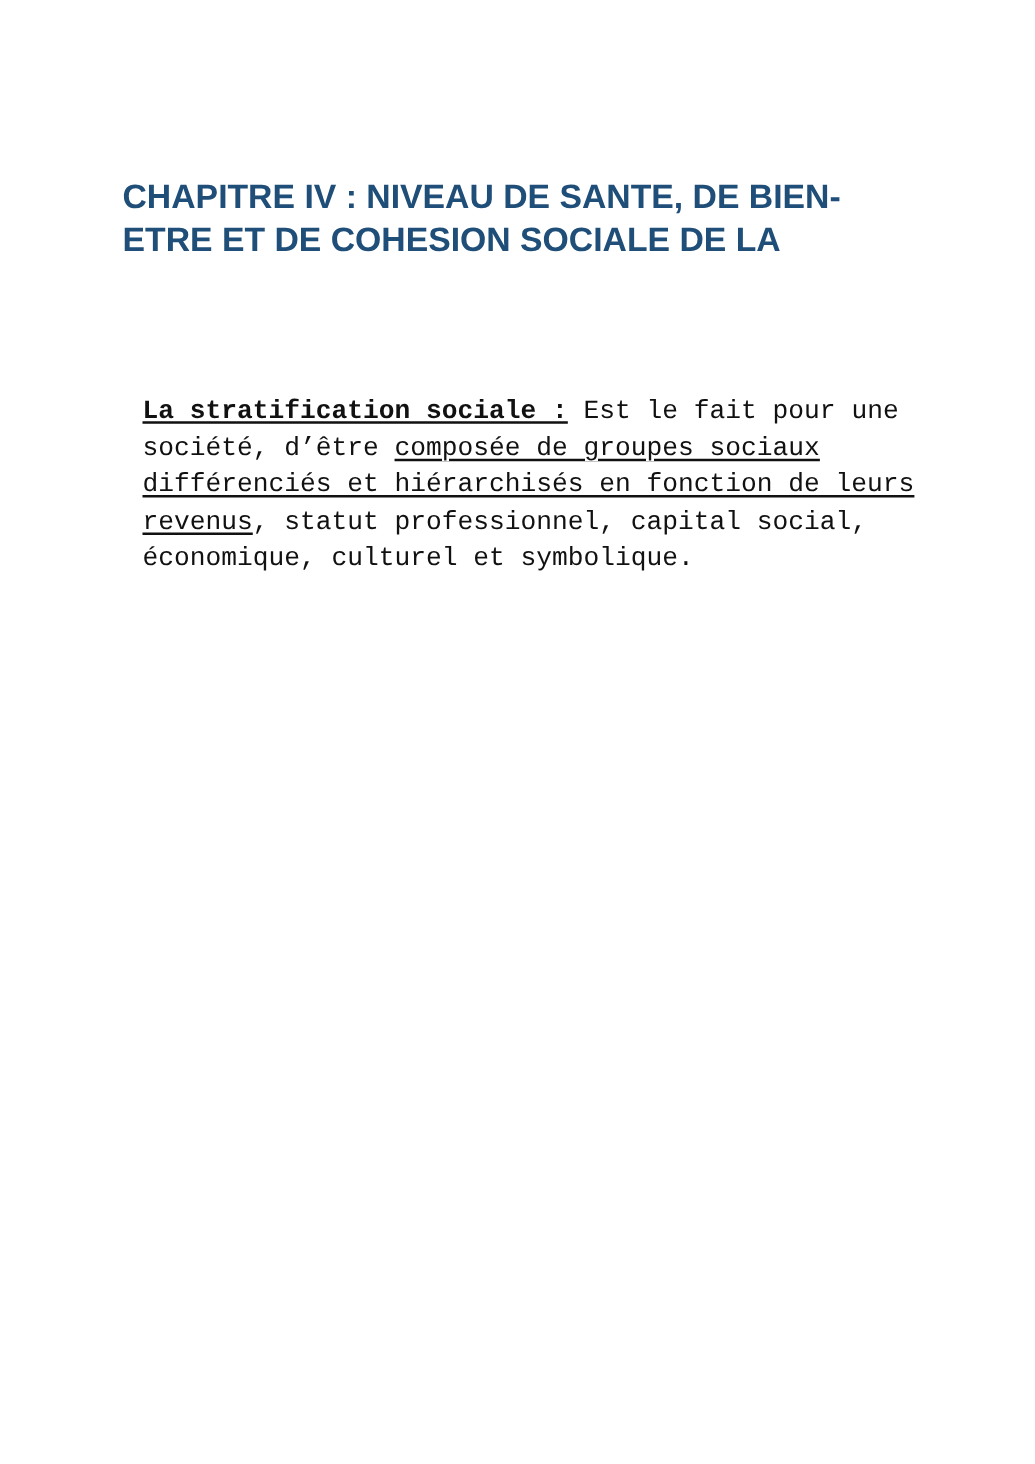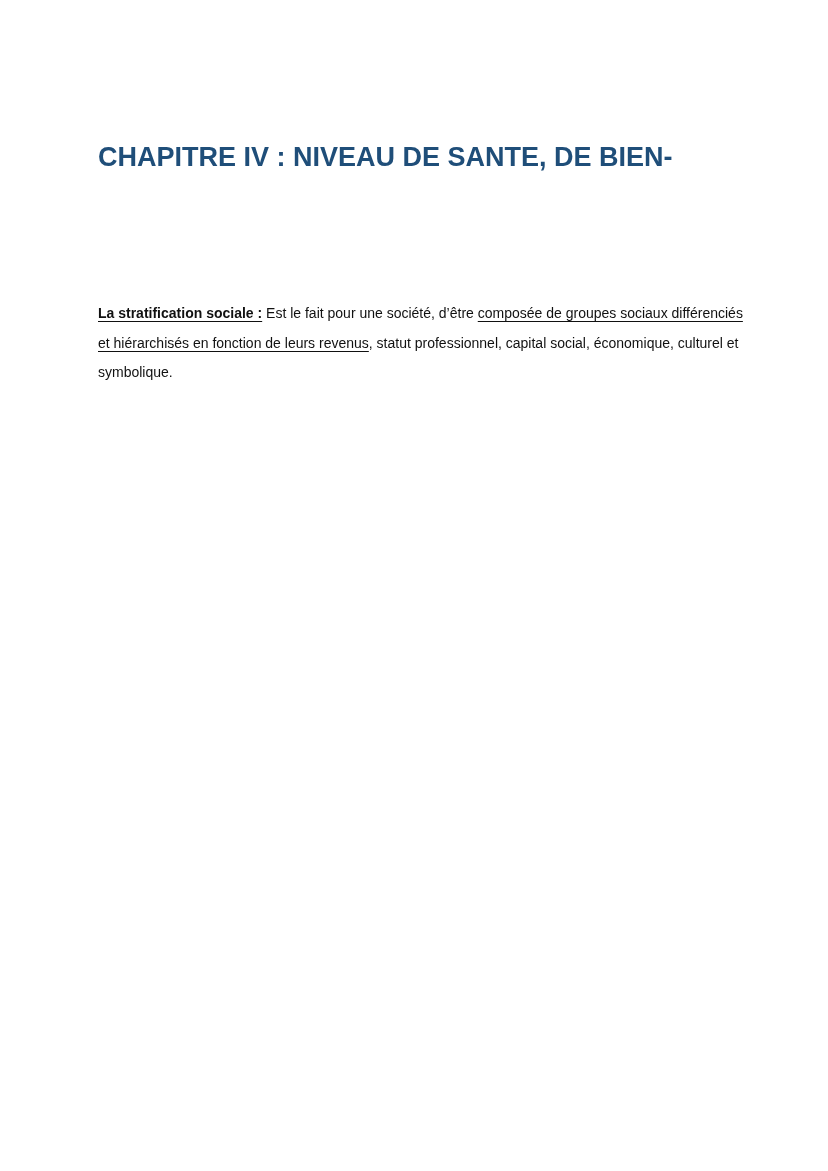--- a/index.html
+++ b/index.html
@@ -32,39 +32,39 @@
       font-size: 27px;
       line-height: 35px;
       color: #1f4e79;
       letter-spacing: 0px;
     }
     .definition {
       position: absolute;
       left: 98px;
       top: 299px;
       width: 660px;
-      margin: 0;
-      font-family: Liberation Sans, sans-serif;
-      font-size: 14px;
+      margin: 16px;
+      font-family: Liberation Mono, monospace;
+      font-size: 21px;
       line-height: 29.5px;
       color: #111111;
     }
     .term {
       font-weight: bold;
       text-decoration: underline;
       text-underline-offset: 3px;
     }
     .underlined {
       text-decoration: underline;
       text-underline-offset: 3px;
     }
   </style>
 </head>
 <body>
 
 <div class="page">
   <h1 class="chapter-title">
     <span>CHAPITRE IV : NIVEAU DE SANTE, DE BIEN-</span><br>
-    <br>
+    <span>ETRE ET DE COHESION SOCIALE DE LA</span><br>
   </h1>
 
   <p class="definition"><span class="term">La stratification sociale :</span><span> Est le fait pour une société, d’être </span><span class="underlined">composée de groupes sociaux différenciés et hiérarchisés en fonction de leurs revenus</span><span>, statut professionnel, capital social, économique, culturel et symbolique.</span></p>
 </div>
 
 </body></html>

